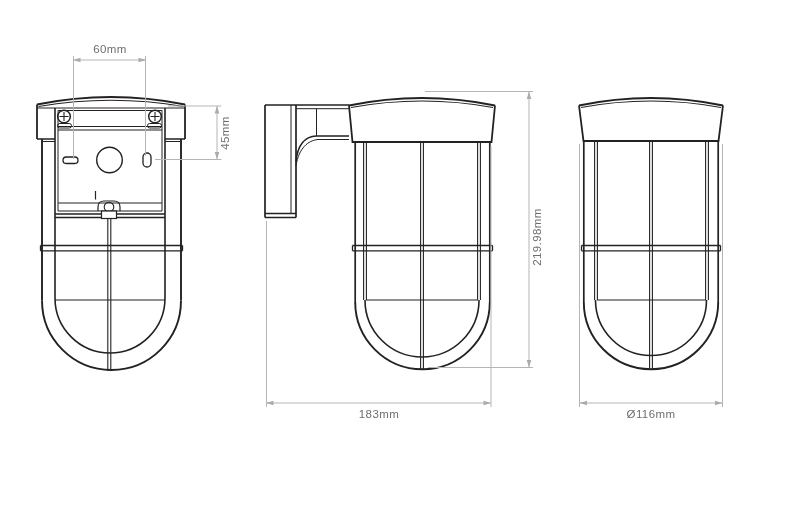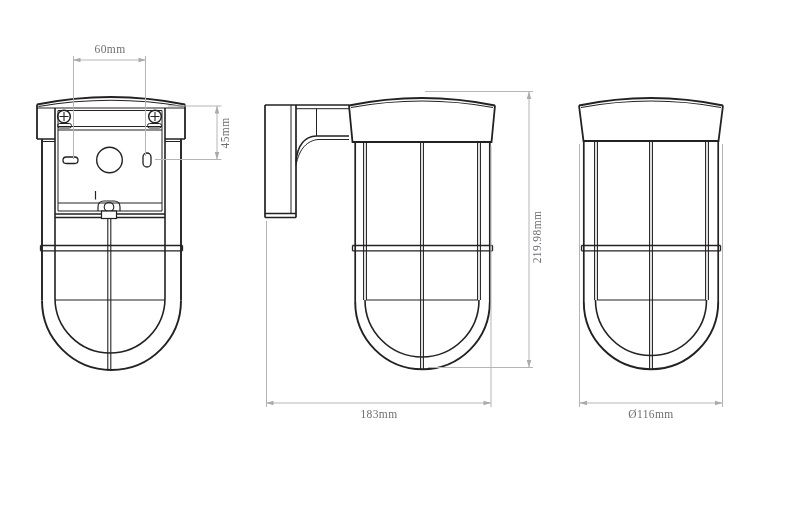--- a/index.html
+++ b/index.html
@@ -1,17 +1,17 @@
 <!DOCTYPE html>
 <html><head>
 <meta charset="utf-8">
 <style>
   html,body{margin:0;padding:0;background:#ffffff;}
   .stage{position:relative;width:790px;height:509px;background:#ffffff;overflow:hidden;
-         font-family:Liberation Serif, serif;}
+         font-family:Liberation Sans, sans-serif;}
   svg{display:block;}
   .ink{stroke:#242122;fill:none;}
   .dim{stroke:#b3b5b7;fill:none;stroke-width:1;}
   .dimtxt{fill:#6d6e71;font-size:11.5px;letter-spacing:.4px;}
   .arrow{fill:#a9abad;stroke:none;}
 </style>
 </head>
 <body>
 
 <div class="stage">

